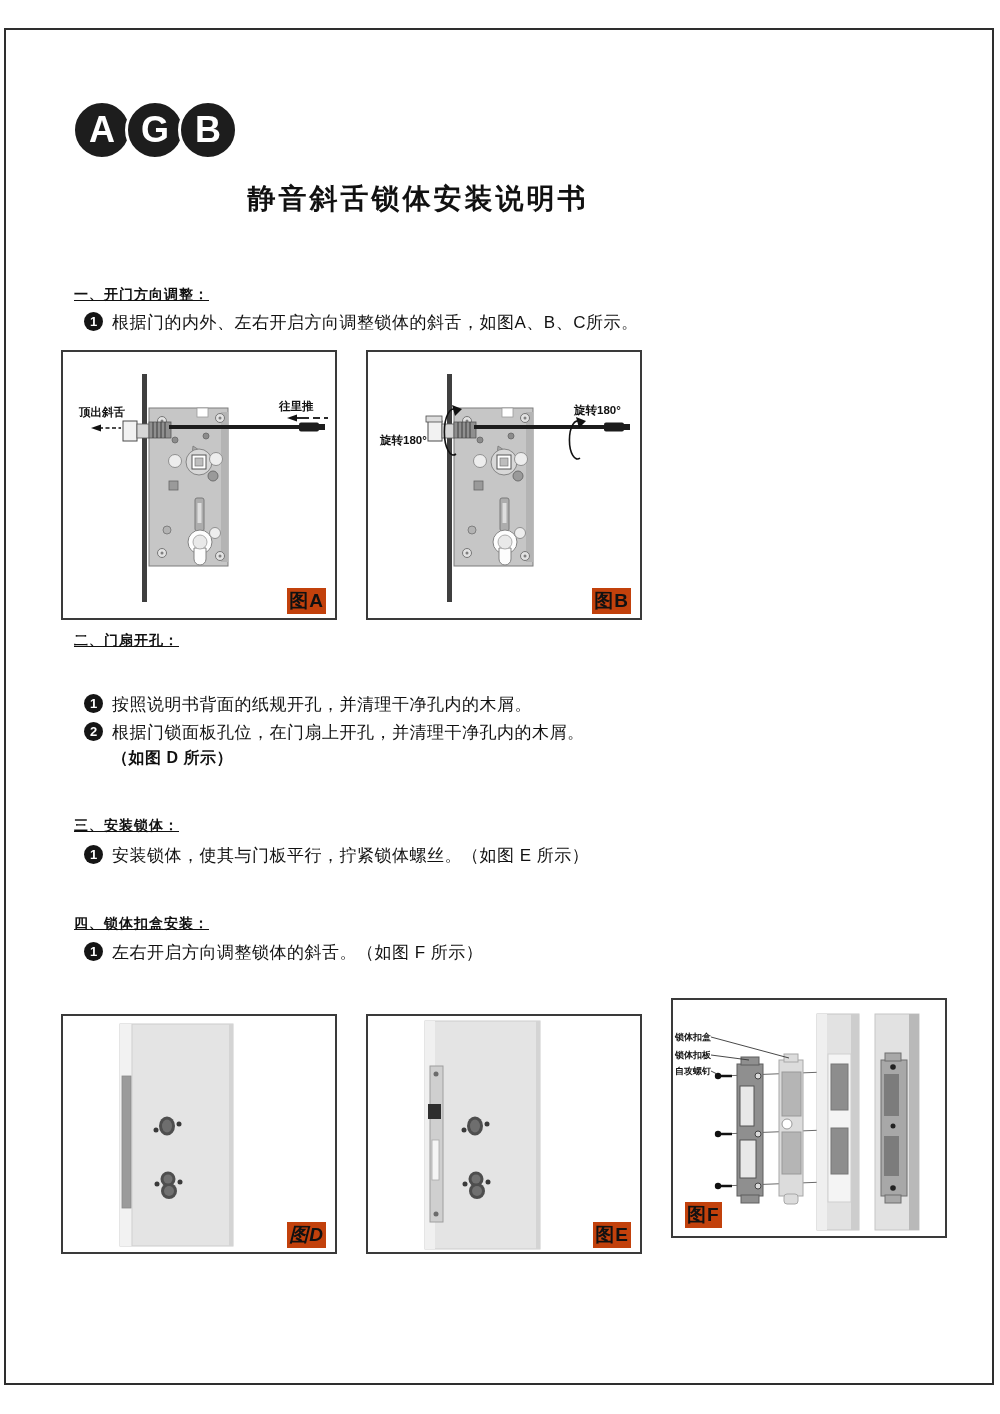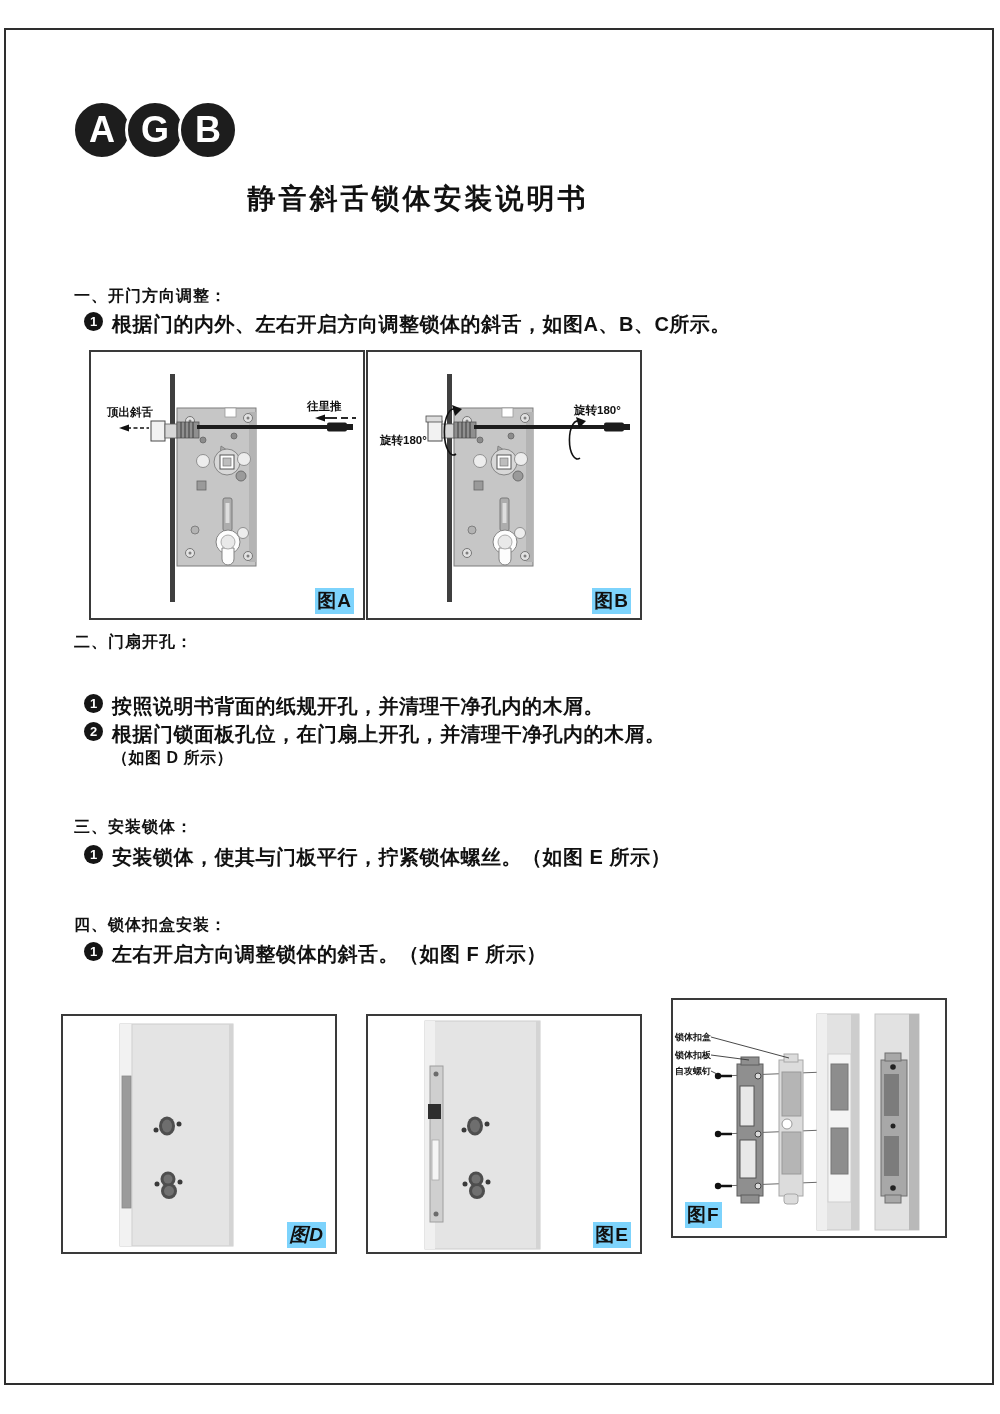--- a/index.html
+++ b/index.html
@@ -14,34 +14,34 @@
   .logo-circle{
     width:54px;height:54px;border-radius:50%;background:#1d1d1d;border:3px solid #fff;
     color:#fff;font-weight:bold;font-size:36px;display:flex;align-items:center;justify-content:center;
     margin-left:-7px;line-height:1;
   }
   .logo-circle:first-child{margin-left:0;}
   
   .title{position:absolute;left:0;top:180px;width:836px;text-align:center;
     font-size:28px;font-weight:bold;letter-spacing:3px;margin:0;}
   
-  .sec-head{position:absolute;font-size:16px;font-weight:bold;letter-spacing:1px;white-space:nowrap;}
+  .sec-head{position:absolute;font-size:14px;font-weight:bold;letter-spacing:1px;white-space:nowrap;text-decoration:underline;}
   .step{position:absolute;display:flex;align-items:flex-start;white-space:nowrap;}
   .step-num{
     flex:none;width:19px;height:19px;border-radius:50%;background:#151515;color:#fff;
     font-size:13px;font-weight:bold;display:flex;align-items:center;justify-content:center;
     margin-right:9px;margin-top:1px;line-height:1;
   }
-  .step-text{font-size:20px;font-weight:bold;letter-spacing:0.5px;}
+  .step-text{font-size:17px;font-weight:normal;letter-spacing:0.5px;}
   .cont-line{position:absolute;font-size:16px;font-weight:bold;letter-spacing:0.5px;white-space:nowrap;}
   
   .figbox{position:absolute;width:272px;height:266px;border:2px solid #3a3a3a;background:#fff;}
   .figbox.short{height:236px;}
   .figbox svg{position:absolute;left:0;top:0;}
-  .fig-cap{position:absolute;right:9px;bottom:4px;font-size:19px;font-weight:bold;letter-spacing:1px;background:#7dd3fc;padding:0 2px;}
+  .fig-cap{position:absolute;right:9px;bottom:4px;font-size:19px;font-weight:bold;letter-spacing:1px;background:#c2410c;padding:0 2px;}
   .fig-cap.left{right:auto;left:12px;bottom:8px;text-align:right;}
   svg text{font-family:"Liberation Sans","DejaVu Sans",sans-serif;fill:#111;}
 </style>
 </head>
 <body>
 
 <div class="page">
   <div class="frame"></div>
 
   <div class="logo">
@@ -51,21 +51,21 @@
   </div>
 
   <h1 class="title">静音斜舌锁体安装说明书</h1>
 
   <div class="sec-head" style="left:74px;top:286px;">一、开门方向调整：</div>
   <div class="step" style="left:84px;top:311px;">
     <span class="step-num">1</span>
     <span class="step-text">根据门的内外、左右开启方向调整锁体的斜舌，如图A、B、C所示。</span>
   </div>
 
-  <div class="figbox" style="left:61px;top:350px;margin-left:28px;">
+  <div class="figbox" style="left:61px;top:350px;">
     <svg width="272" height="266" viewBox="0 0 272 266">
       <defs>
         <g id="lockbody">
           <rect x="79" y="22" width="5" height="228" fill="#3f3f3f"></rect>
           <rect x="86" y="56" width="79" height="158" fill="#c6c6c6" stroke="#7d7d7d" stroke-width="1"></rect>
           <rect x="158" y="60" width="7" height="150" fill="#b4b4b4"></rect>
           <rect x="134" y="56" width="11" height="9" fill="#ffffff" stroke="#999999" stroke-width="0.8"></rect>
           <circle cx="99" cy="69" r="4.5" fill="#e2e2e2" stroke="#777777"></circle>
           <circle cx="99" cy="69" r="1.5" fill="#808080"></circle>
           <circle cx="157" cy="66" r="4.5" fill="#e2e2e2" stroke="#777777"></circle>

